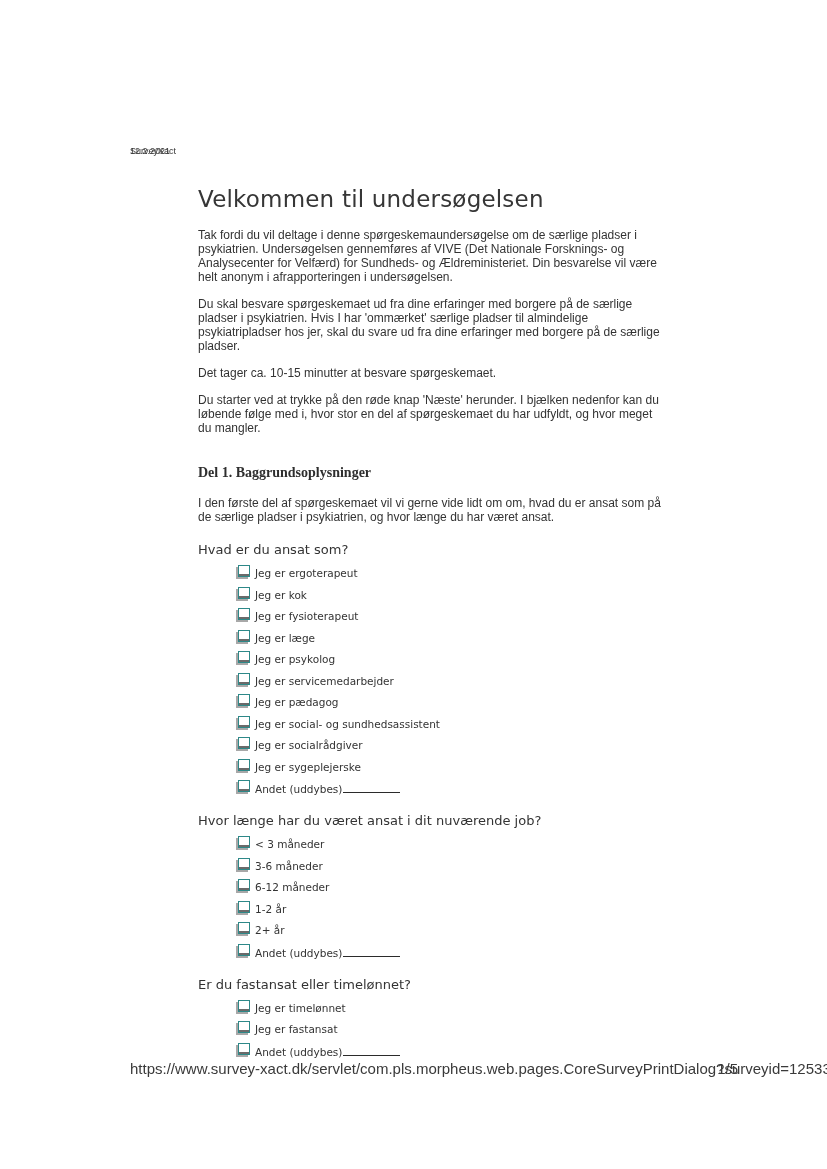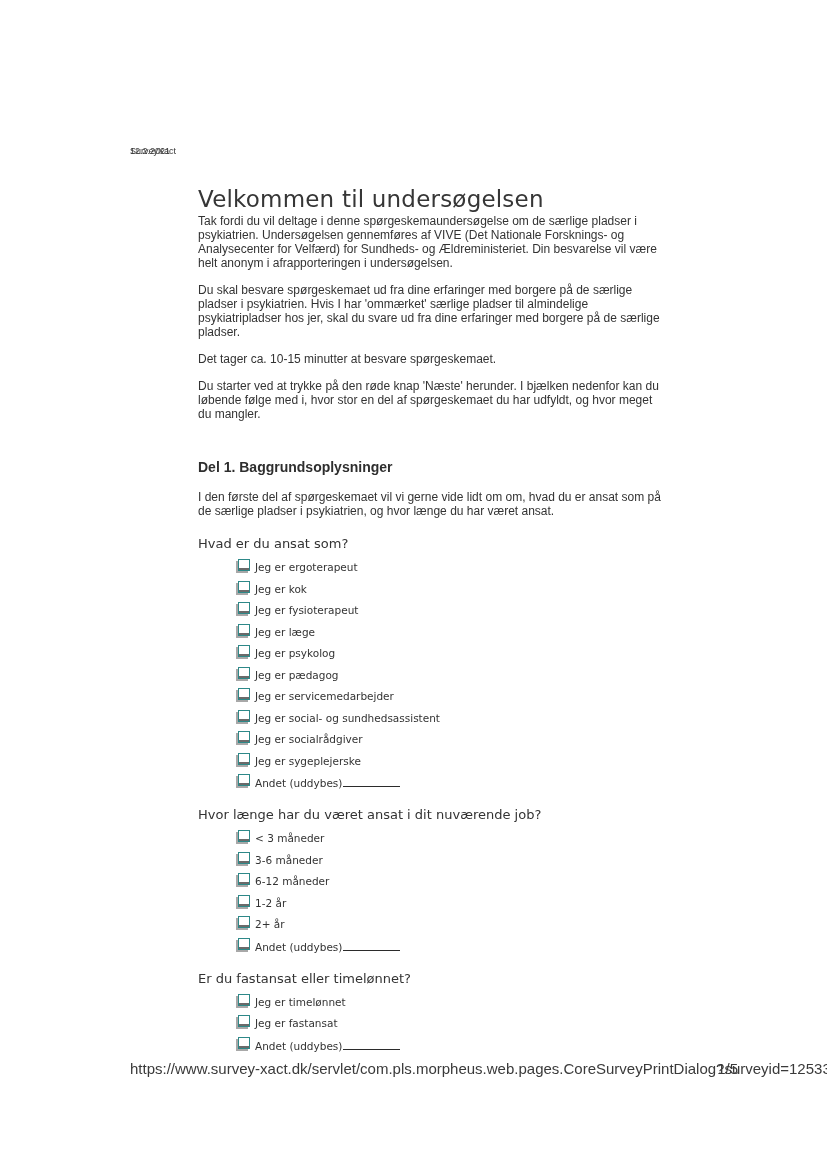--- a/index.html
+++ b/index.html
@@ -43,38 +43,38 @@
   .pf-page { position: absolute; right: 0; top: 0; }
 
   
   .content {
     position: absolute;
     left: 198px;
     top: 186px;
     width: 464px;
   }
   h1.survey-title {
-    margin: 0 0 2px 0;
+    margin: 0 0 16px 0;
     font-family: "DejaVu Sans", sans-serif;
     font-weight: 400;
     font-size: 23px;
     line-height: 26px;
     letter-spacing: 0.2px;
     color: #363636;
   }
   .content p {
     margin: 0 0 13px 0;
     font-family: "Liberation Sans", sans-serif;
     font-size: 12px;
     line-height: 14px;
     color: #333333;
   }
   h2.section-heading {
-    margin: 38px 0 15px 0;
-    font-family: Liberation Sans, sans-serif;
+    margin: 30px 0 15px 0;
+    font-family: Liberation Serif, serif;
     font-weight: 700;
     font-size: 14px;
     line-height: 16px;
     color: #2e2e2e;
   }
   .question { margin-top: 18px; }
   .q-label {
     font-family: "DejaVu Sans", sans-serif;
     font-size: 13px;
     line-height: 15px;
@@ -151,25 +151,25 @@
           <div class="option-row">
             <span class="cb"></span>
             <span class="opt-label"><span>Jeg er læge</span></span>
           </div>
           <div class="option-row">
             <span class="cb"></span>
             <span class="opt-label"><span>Jeg er psykolog</span></span>
           </div>
           <div class="option-row">
             <span class="cb"></span>
+            <span class="opt-label"><span>Jeg er servicemedarbejder</span></span>
+          </div>
+          <div class="option-row">
+            <span class="cb"></span>
             <span class="opt-label"><span>Jeg er pædagog</span></span>
-          </div>
-          <div class="option-row">
-            <span class="cb"></span>
-            <span class="opt-label"><span>Jeg er servicemedarbejder</span></span>
           </div>
           <div class="option-row">
             <span class="cb"></span>
             <span class="opt-label"><span>Jeg er social- og sundhedsassistent</span></span>
           </div>
           <div class="option-row">
             <span class="cb"></span>
             <span class="opt-label"><span>Jeg er socialrådgiver</span></span>
           </div>
           <div class="option-row">

